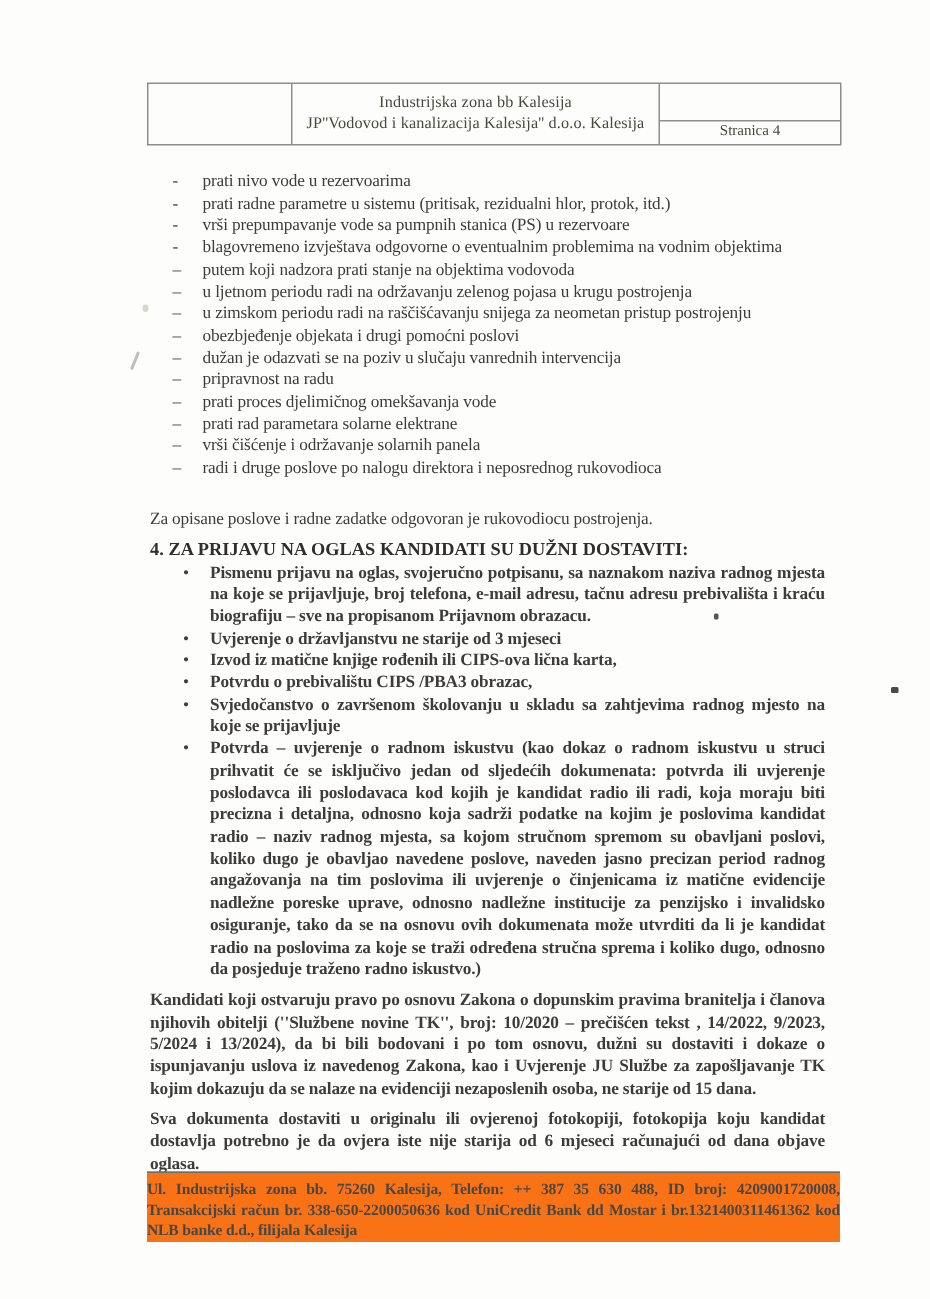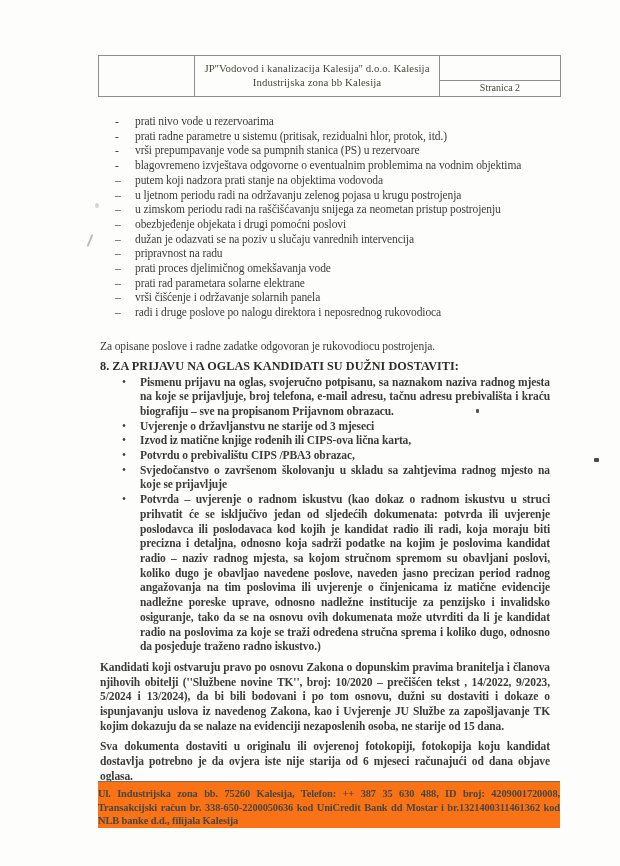--- a/index.html
+++ b/index.html
@@ -71,26 +71,26 @@
   .artifact-smudge  { left:95px;  top:203px; width:4px; height:5px; background:#d6d6cf; border-radius:50%; }
 </style>
 </head>
 <body>
 
 <div class="page">
 
   <div class="header-box">
     <div class="hcell-left"></div>
     <div class="hcell-mid">
+      <div>Industrijska zona bb Kalesija</div>
       <div>JP''Vodovod i kanalizacija Kalesija'' d.o.o. Kalesija</div>
-      <div>Industrijska zona bb Kalesija</div>
     </div>
     <div class="hcell-right">
       <div class="hcell-right-top"></div>
-      <div class="hcell-right-bot">Stranica 2</div>
+      <div class="hcell-right-bot">Stranica 4</div>
     </div>
   </div>
 
   <div class="content">
 
     <div class="dash-list">
 
         <div class="dash-row">
           <span class="dash-marker">-</span>
           <span class="dash-text">prati nivo vode u rezervoarima</span>
@@ -157,21 +157,21 @@
         </div>
 
         <div class="dash-row">
           <span class="dash-marker">–</span>
           <span class="dash-text">radi i druge poslove po nalogu direktora i neposrednog rukovodioca</span>
         </div>
       </div>
 
     <div class="closing">Za opisane poslove i radne zadatke odgovoran je rukovodiocu postrojenja.</div>
 
-    <div class="heading">8. ZA PRIJAVU NA OGLAS KANDIDATI SU DUŽNI DOSTAVITI:</div>
+    <div class="heading">4. ZA PRIJAVU NA OGLAS KANDIDATI SU DUŽNI DOSTAVITI:</div>
 
     <div class="bullet-list">
 
         <div class="bullet-row">
           <span class="bullet-marker">•</span>
           <span class="bullet-text justify">Pismenu prijavu na oglas, svojeručno potpisanu, sa naznakom naziva radnog mjesta na koje se prijavljuje, broj telefona, e-mail adresu, tačnu adresu prebivališta i kraću biografiju – sve na propisanom Prijavnom obrazacu.</span>
         </div>
 
         <div class="bullet-row">
           <span class="bullet-marker">•</span>

